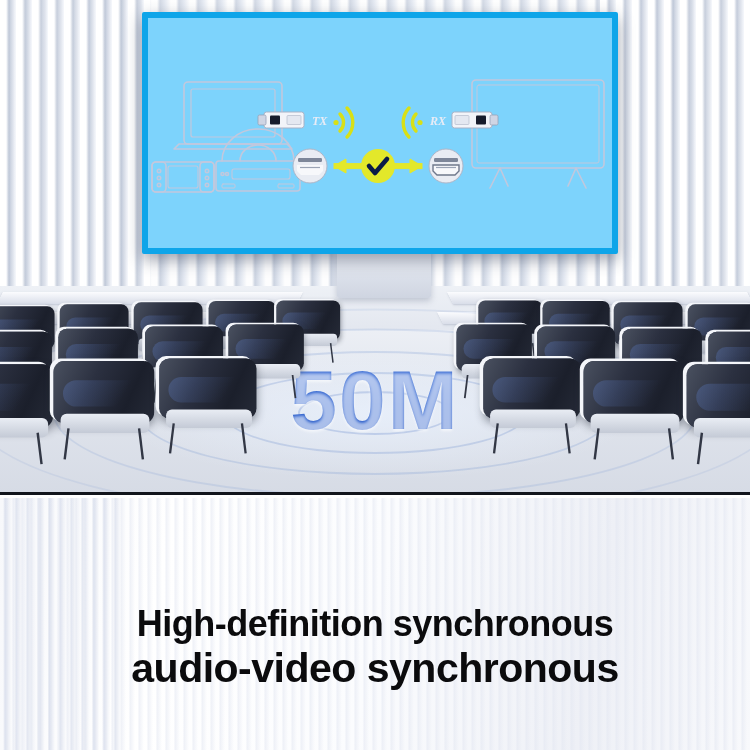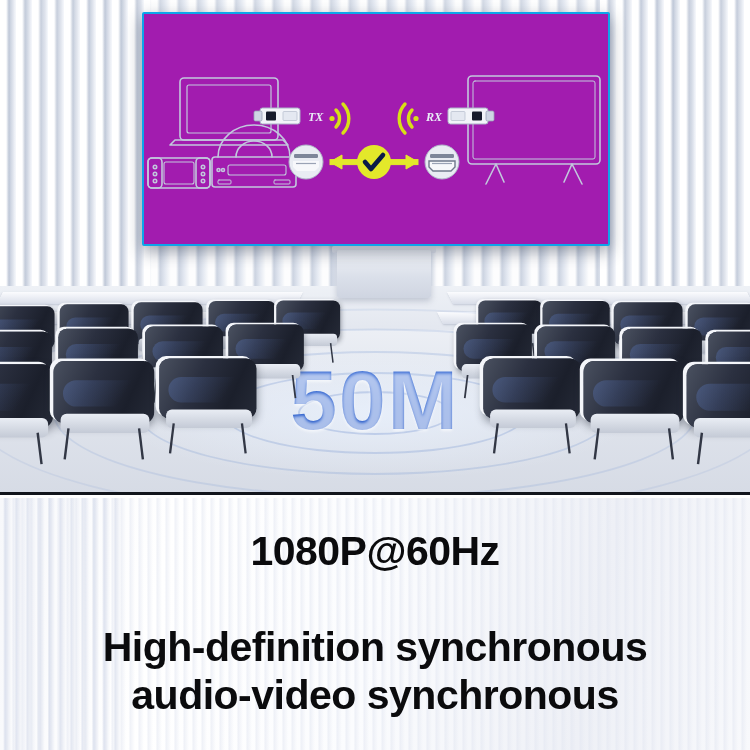--- a/index.html
+++ b/index.html
@@ -105,26 +105,26 @@
   }
   .cap-streaks{position:absolute;left:0;top:0;width:120px;height:252px;
     background:repeating-linear-gradient(90deg,
       rgba(255,255,255,0) 0 4px, rgba(205,212,230,.55) 5px, rgba(255,255,255,0) 11px);
     filter:blur(.3px);}
   .cap-text{position:absolute;left:0;top:0;width:750px;height:252px;
     display:flex;flex-direction:column;align-items:center;justify-content:center;
     gap:2px;color:#0b0b0d;font-weight:700;
     font-family:"Liberation Sans",sans-serif;}
   .cap-l1{font-size:41px;letter-spacing:-.5px;line-height:1.12;}
-  .cap-l2{font-size:41px;letter-spacing:-.5px;line-height:1.12;margin-top:48px;}
+  .cap-l2{font-size:36px;letter-spacing:-.5px;line-height:1.12;margin-top:48px;}
   .cap-l3{font-size:41px;letter-spacing:-.5px;line-height:1.12;}
 
   
   .screen{position:absolute;left:142px;top:12px;width:464px;height:230px;
-    background:#a21caf;border:2px solid #0ea5e9;
+    background:#7dd3fc;border:6px solid #0ea5e9;
     box-shadow:0 6px 16px rgba(40,50,75,.45);
     border-radius:2px;overflow:hidden;}
   .screen-inner{position:absolute;inset:0;}
   .scr-svg{position:absolute;left:0;top:0;}
 </style>
 </head>
 <body>
 
 <div id="root">
 
@@ -444,19 +444,18 @@
           </g>
         </svg>
       </div>
     </div>
 
   </div>
 
   <div class="caption">
     <div class="cap-streaks"></div>
     <div class="cap-text">
-      <div class="cap-l1">1080P@60Hz</div>
       <div class="cap-l2">High-definition synchronous</div>
       <div class="cap-l3">audio-video synchronous</div>
     </div>
   </div>
 
 </div>
 
 </body></html>

